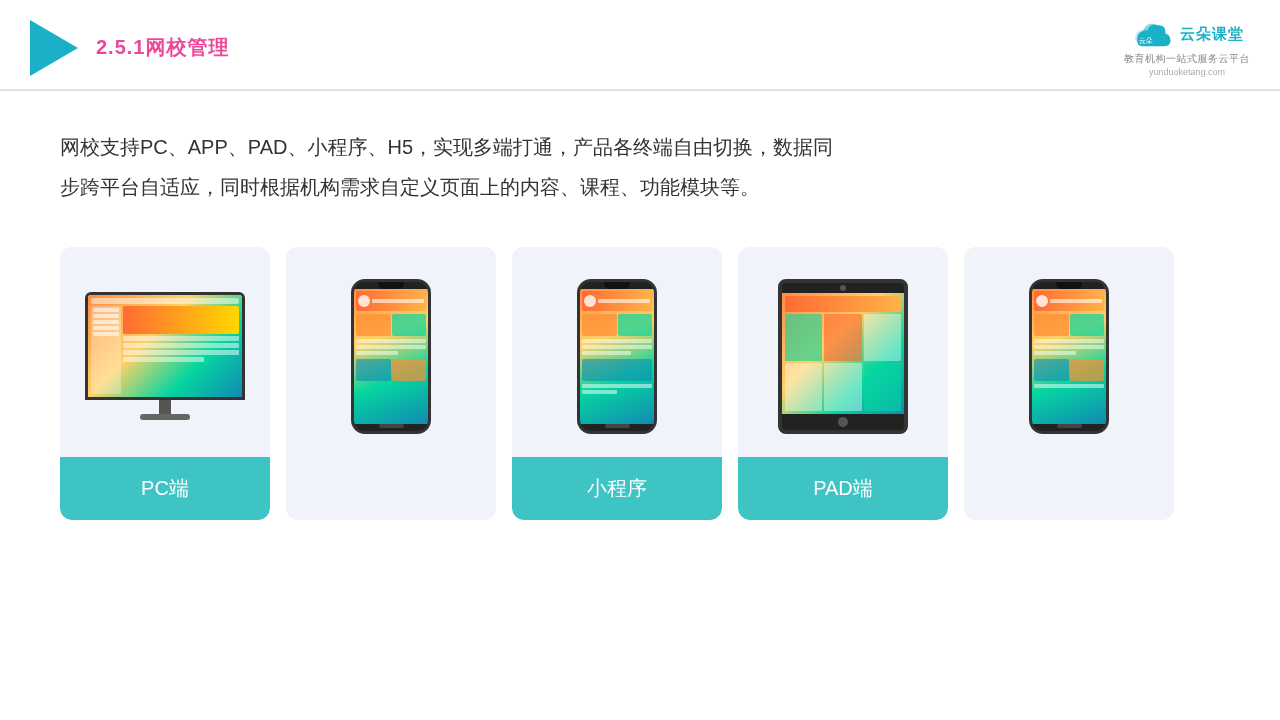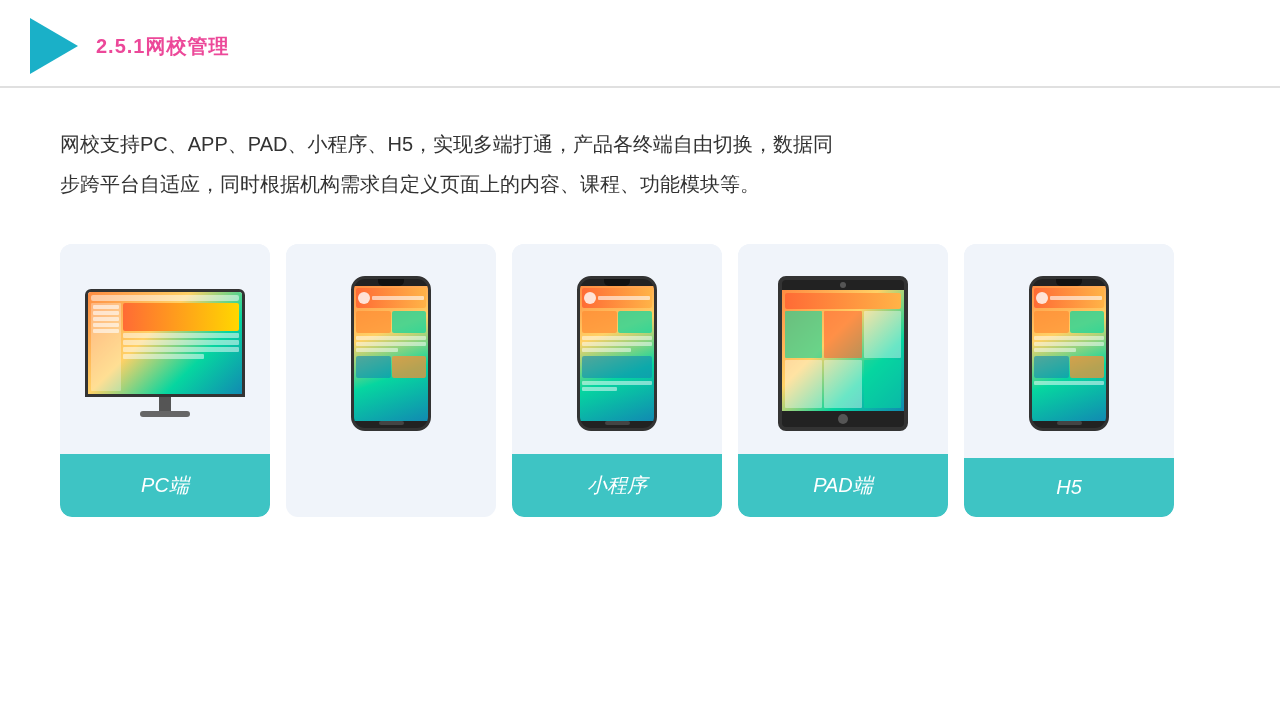--- a/index.html
+++ b/index.html
@@ -113,21 +113,20 @@
     .device-label {
       width: 100%;
       background: #3ec4c4;
       color: #fff;
       text-align: center;
       padding: 18px 0;
       font-size: 20px;
       font-weight: 500;
       border-radius: 0 0 12px 12px;
       margin-top: auto;
-      font-style: italic;
     }
 
     
     .pc-monitor {
       display: flex;
       flex-direction: column;
       align-items: center;
     }
     .monitor-body {
       width: 160px;
@@ -361,20 +360,34 @@
       flex-shrink: 0;
     }
   </style>
 </head>
 <body>
 
 <div class="header">
   <div class="header-left">
     <div class="logo-triangle"></div>
     <h1 class="page-title">2.5.1网校管理</h1>
+  </div>
+  <div class="header-right">
+    <div class="cloud-logo">
+      <svg class="cloud-icon" viewBox="0 0 50 36" fill="none" xmlns="http://www.w3.org/2000/svg">
+        <ellipse cx="20" cy="22" rx="14" ry="10" fill="#1ab0c8" opacity="0.3"></ellipse>
+        <ellipse cx="32" cy="22" rx="12" ry="9" fill="#1ab0c8" opacity="0.3"></ellipse>
+        <ellipse cx="25" cy="16" rx="10" ry="10" fill="#1ab0c8" opacity="0.5"></ellipse>
+        <path d="M8 24 Q8 14 20 14 Q22 6 32 8 Q42 8 40 18 Q46 18 46 26 Q46 32 38 32 L14 32 Q8 32 8 24 Z" fill="#1ab0c8"></path>
+        <text x="10" y="28" font-size="8" fill="white" font-family="sans-serif">云朵</text>
+      </svg>
+      <span class="brand-name">云朵课堂</span>
+    </div>
+    <div class="brand-sub">教育机构一站式服务云平台</div>
+    <div class="brand-url">yunduoketang.com</div>
   </div>
 </div>
 
 <div class="description">
   <p>网校支持PC、APP、PAD、小程序、H5，实现多端打通，产品各终端自由切换，数据同步跨平台自适应，同时根据机构需求自定义页面上的内容、课程、功能模块等。</p>
 </div>
 
 <div class="cards-container">
 
   <div class="device-card">
@@ -527,16 +540,15 @@
               <div class="phone-card orange"></div>
             </div>
             <div class="phone-rows" style="margin-top:2px">
               <div class="phone-row"></div>
             </div>
           </div>
           <div class="phone-bottom"></div>
         </div>
       </div>
     </div>
-    <div class="device-label">H5</div>
   </div>
 
 </div>
 
 </body></html>

